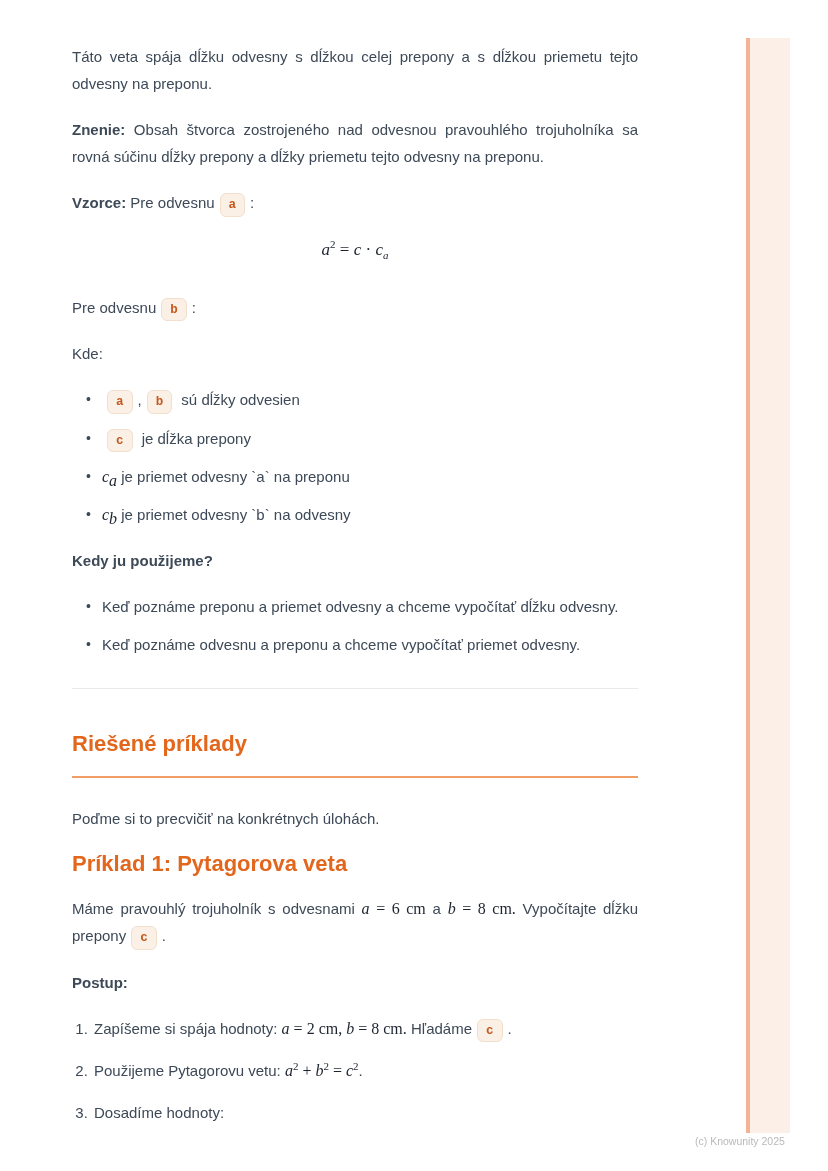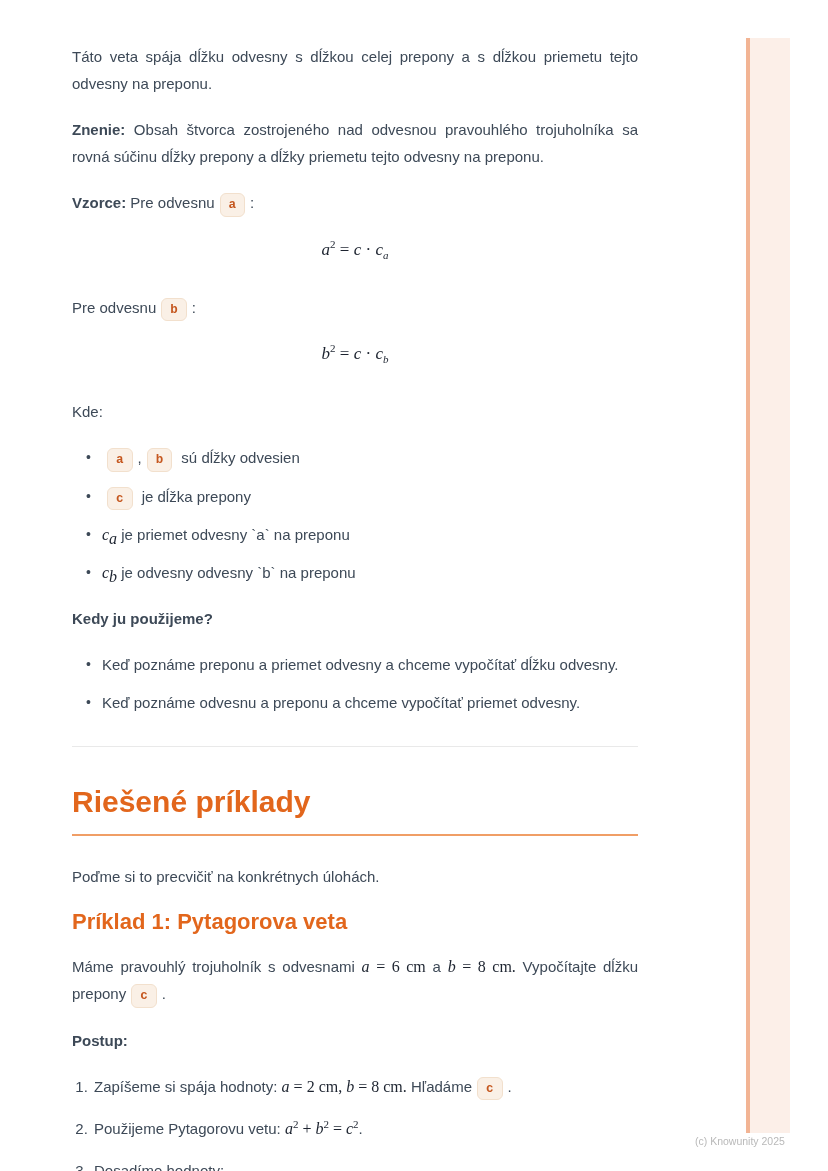--- a/index.html
+++ b/index.html
@@ -58,21 +58,21 @@
     content:"•";position:absolute;left:0;top:0;color:var(--body-text);font-size:14px;
   }
   ol.steps{margin:0;padding-left:20px;}
   ol.steps li{margin-bottom:15px;padding-left:2px;}
   .mvar{font-family:"Liberation Serif","DejaVu Serif",serif;font-style:italic;font-size:16px;color:#1d2430;}
   .mtext{font-family:Liberation Serif, serif;font-style:normal;font-size:16px;color:#1d2430;}
   .imath{font-family:"Liberation Serif","DejaVu Serif",serif;font-size:16px;color:#1d2430;}
   .imath i{font-style:italic;}
   .divider{border:none;border-top:1px solid var(--divider);margin:30px 0 0;}
   h1.section{
-    font-size:30px;font-weight:700;color:var(--accent-orange);
+    font-size:22px;font-weight:700;color:var(--accent-orange);
     margin:38px 0 8px;line-height:34px;letter-spacing:0;
   }
   .h1-rule{border:none;border-top:2px solid var(--heading-underline);margin:15px 0 27px;}
   h2.example{
     font-size:22px;font-weight:700;color:var(--accent-orange);
     margin:14px 0 18px;line-height:26px;
   }
   .side-band{
     position:absolute;top:38px;left:746px;
     width:44px;height:1095px;
@@ -95,29 +95,28 @@
     <p class="body justify"><span>Táto veta spája dĺžku odvesny s dĺžkou celej prepony a s dĺžkou priemetu tejto odvesny na preponu.</span></p>
 
     <p class="body justify"><strong>Znenie:</strong><span> Obsah štvorca zostrojeného nad odvesnou pravouhlého trojuholníka sa rovná súčinu dĺžky prepony a dĺžky priemetu tejto odvesny na preponu.</span></p>
 
     <p class="body"><strong>Vzorce:</strong><span> Pre odvesnu</span><code class="badge">a</code><span>:</span></p>
 
     <div class="formula"><i>a</i><sup>2</sup> <span>=</span> <i>c</i> <span>·</span> <i>c</i><sub>a</sub></div>
 
     <p class="body"><span>Pre odvesnu</span><code class="badge">b</code><span>:</span></p>
 
-    <div class="formula"><i>b</i><sup>2</sup> <span>=</span> <i>c</i> <span>·</span> <i>c</i><sub>b</sub></div>
 
     <p class="body"><span>Kde:</span></p>
 
     <ul class="bullets">
       <li><code class="badge">a</code><span>,</span><code class="badge">b</code><span> sú dĺžky odvesien</span></li>
       <li><code class="badge">c</code><span> je dĺžka prepony</span></li>
       <li><span class="mvar">c</span><span class="mvar mvar-sub">a</span><span> je priemet odvesny `a` na preponu</span></li>
-      <li><span class="mvar">c</span><span class="mvar mvar-sub">b</span><span> je odvesny odvesny `b` na preponu</span></li>
+      <li><span class="mvar">c</span><span class="mvar mvar-sub">b</span><span> je priemet odvesny `b` na odvesny</span></li>
     </ul>
 
     <p class="body"><strong>Kedy ju použijeme?</strong></p>
 
     <ul class="bullets">
       <li><span>Keď poznáme preponu a priemet odvesny a chceme vypočítať dĺžku odvesny.</span></li>
       <li><span>Keď poznáme odvesnu a preponu a chceme vypočítať priemet odvesny.</span></li>
     </ul>
 
     <hr class="divider">

